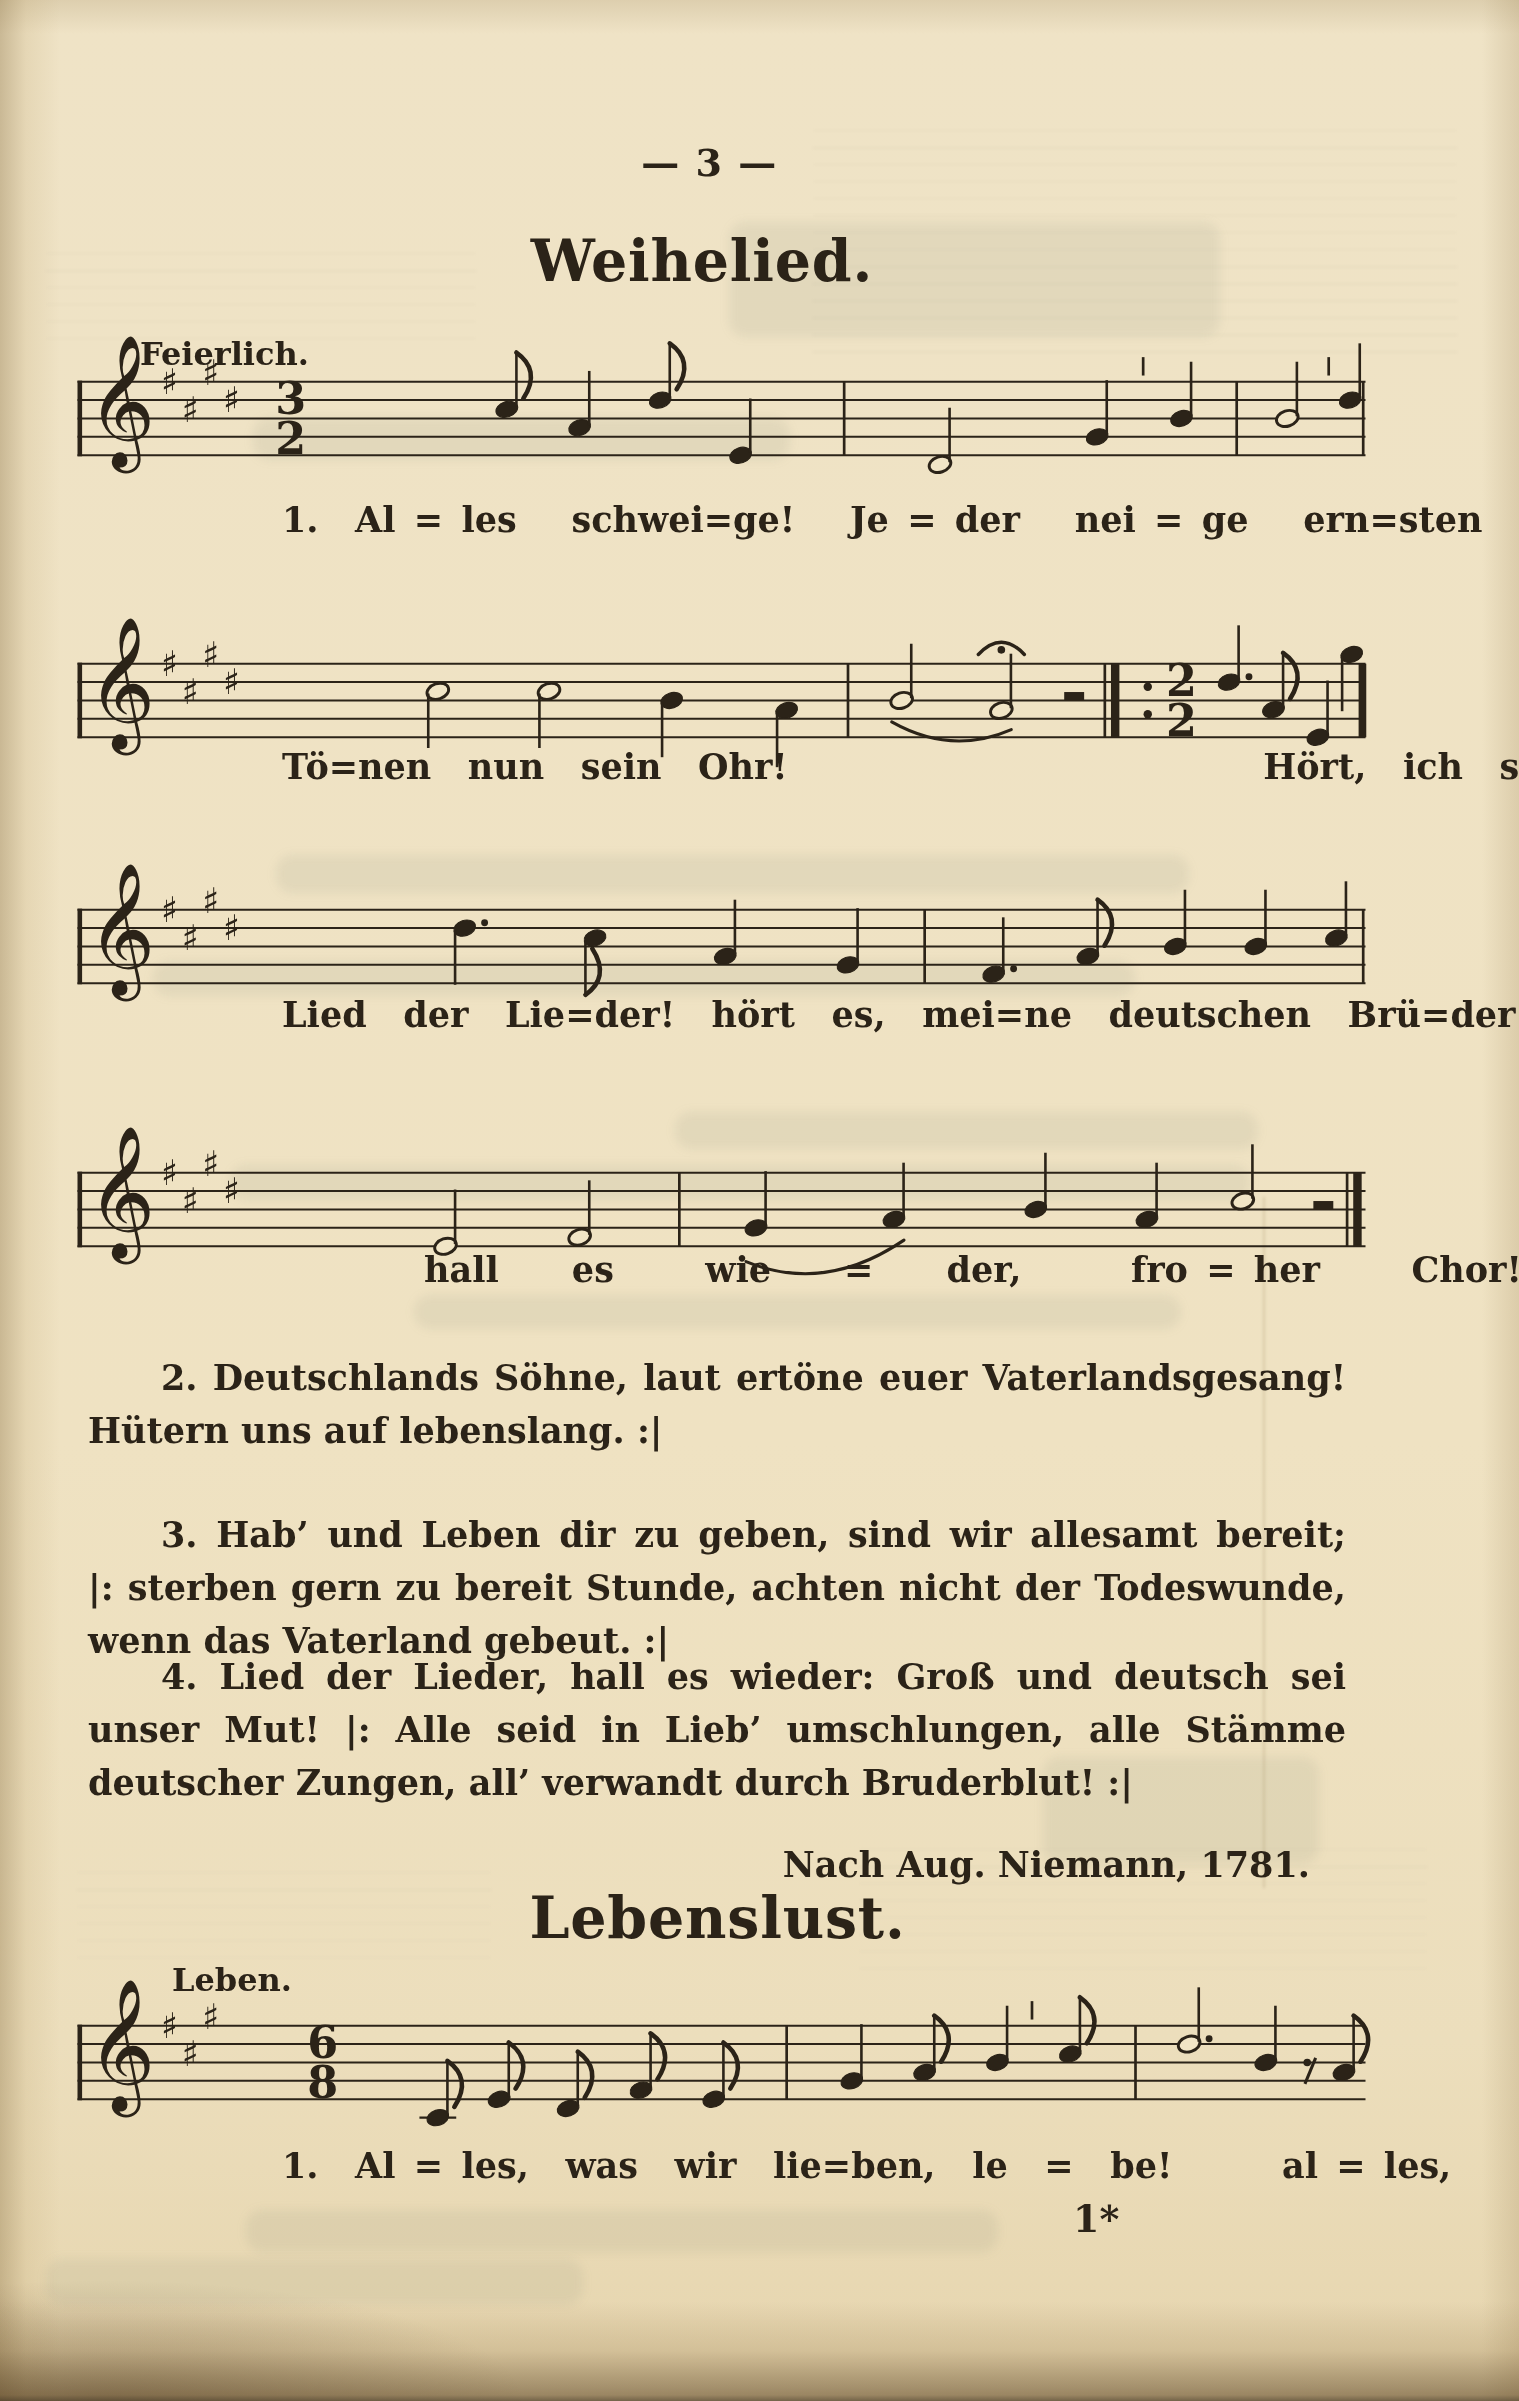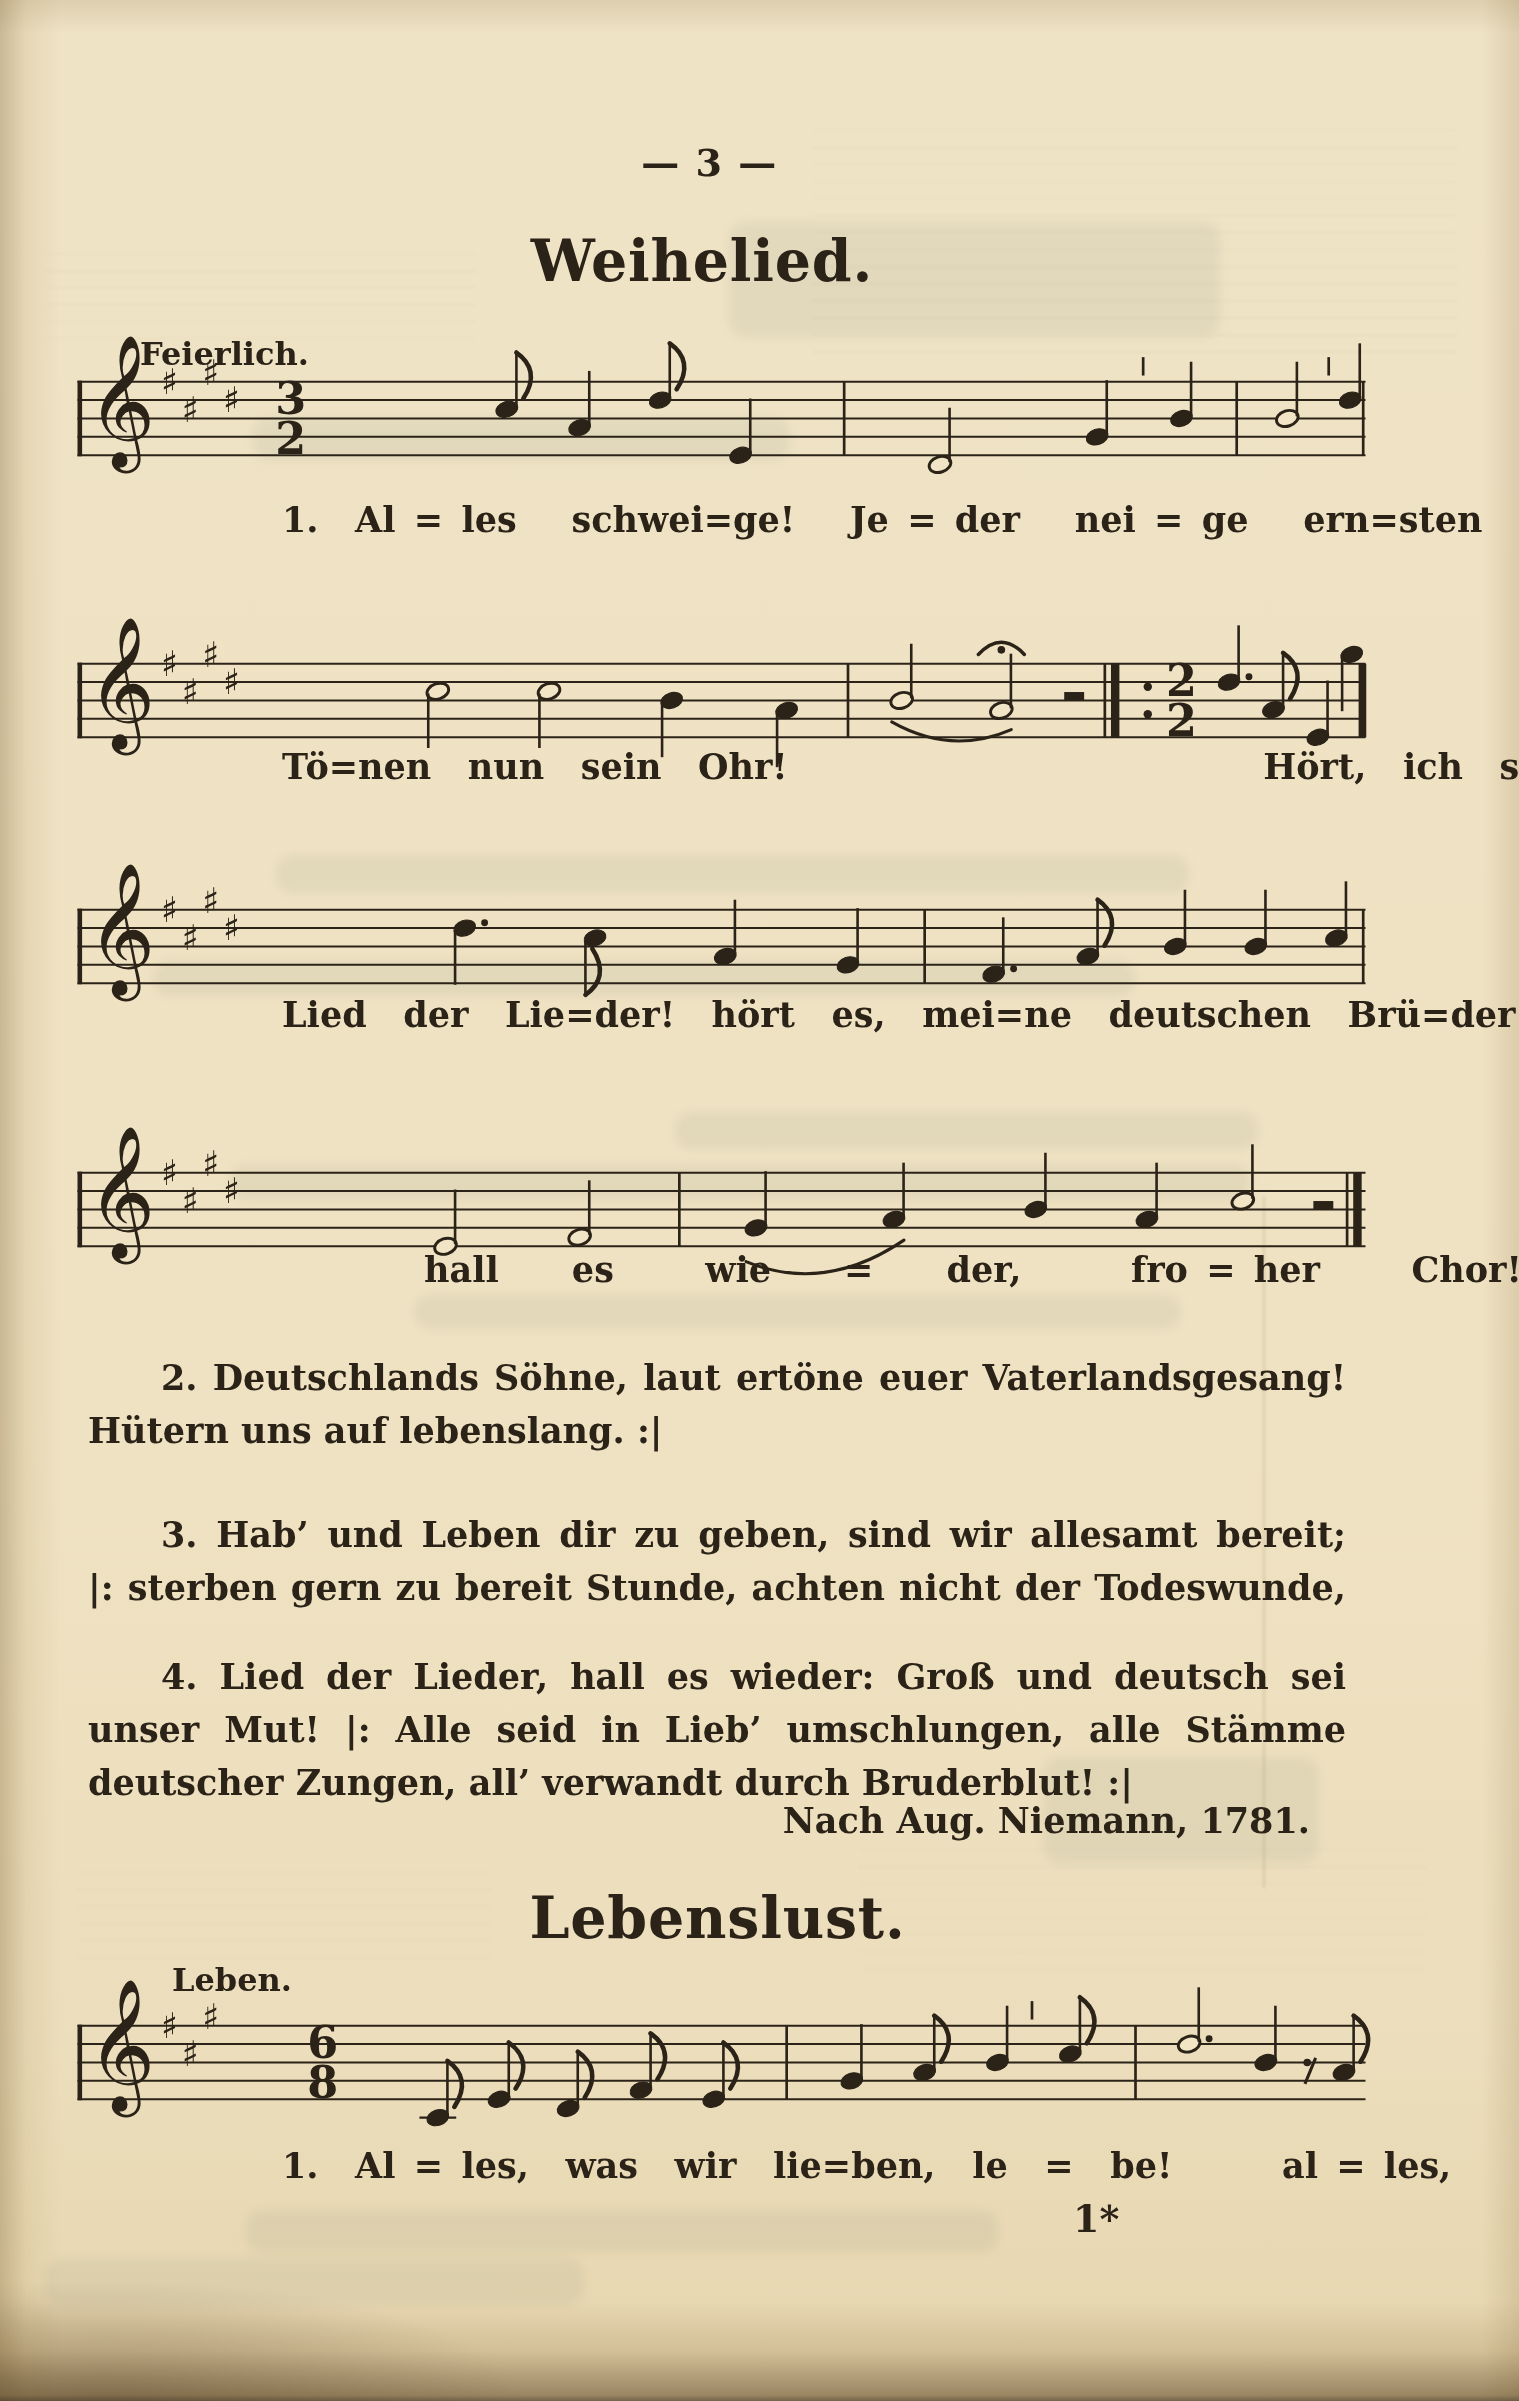--- a/index.html
+++ b/index.html
@@ -14,21 +14,21 @@
   }
   .abs{position:absolute;}
   .hdr{font-size:38px;font-weight:bold;letter-spacing:1.5px;}
   .title{font-size:57px;font-weight:bold;text-align:center;letter-spacing:0.8px;}
   .tempo{font-size:32px;font-weight:bold;}
   .lyric{font-size:35px;font-weight:bold;white-space:pre;word-spacing:6.1px;}
   .vblock{width:1258px;left:88px;font-size:35px;font-weight:bold;}
   .vline{line-height:53px;text-align:justify;text-align-last:justify;}
   .vline.first{text-indent:73px;}
   .vline.last{text-align:left;text-align-last:left;}
-  .attr{font-size:35px;font-weight:bold;}
+  .attr{font-size:35px;font-weight:bold;margin-top:44px;}
   .footnote{font-size:38px;font-weight:bold;}
   .sm{position:absolute;background:rgba(118,126,106,0.10);border-radius:17px;filter:blur(4.6px);}
   .glines{position:absolute;opacity:.5;filter:blur(1.5px);
     background:repeating-linear-gradient(180deg, rgba(140,140,118,.14) 0 1.5px, rgba(0,0,0,0) 1.5px 17px);}
   .fold{position:absolute;left:0;right:0;bottom:0;height:100px;
     background:linear-gradient(180deg, rgba(0,0,0,0) 0, rgba(130,100,55,.20) 50%, rgba(85,62,30,.52) 94%, rgba(60,45,25,.68) 100%);}
   .corner{position:absolute;left:0;bottom:0;width:583px;height:138px;
     background:radial-gradient(ellipse at 18% 100%, rgba(70,50,25,.35), rgba(0,0,0,0) 62%);}
   .crease{position:absolute;left:1263px;top:1197px;width:2.3px;height:691px;
     background:rgba(165,145,105,.30);filter:blur(1.5px);}
@@ -276,20 +276,21 @@
   <div class="abs lyric" style="left:282px;top:994px;">Lied  der  Lie=der!  hört  es,  mei=ne  deutschen  Brü=der!</div>
   <div class="abs lyric" style="left:424px;top:1249px;">hall    es     wie    =    der,      fro = her     Chor!</div>
 
   <div class="abs vblock" style="top:1343px;margin-top:8px;">
     <div class="vline first">2.  Deutschlands Söhne, laut ertöne euer Vaterlandsgesang!</div>
     <div class="vline last">Hütern uns auf lebenslang. :|</div>
   </div>
   <div class="abs vblock" style="top:1508px;">
     <div class="vline first">3.  Hab’ und Leben dir zu geben, sind wir allesamt bereit;</div>
     <div class="vline">|: sterben gern zu bereit Stunde, achten nicht der Todeswunde,</div>
+    <div class="vline last">wenn das Vaterland gebeut. :|</div>
   </div>
   <div class="abs vblock" style="top:1650px;">
     <div class="vline first">4.  Lied der Lieder, hall es wieder: Groß und deutsch sei</div>
     <div class="vline">unser Mut!  |: Alle seid in Lieb’ umschlungen, alle Stämme</div>
     <div class="vline last">deutscher Zungen, all’ verwandt durch Bruderblut! :|</div>
   </div>
 
   <div class="abs attr" style="right:209px;top:1800px;">Nach Aug. Niemann, 1781.</div>
 
   <div class="abs title" style="left:0;right:84px;top:1884px;">Lebenslust.</div>

